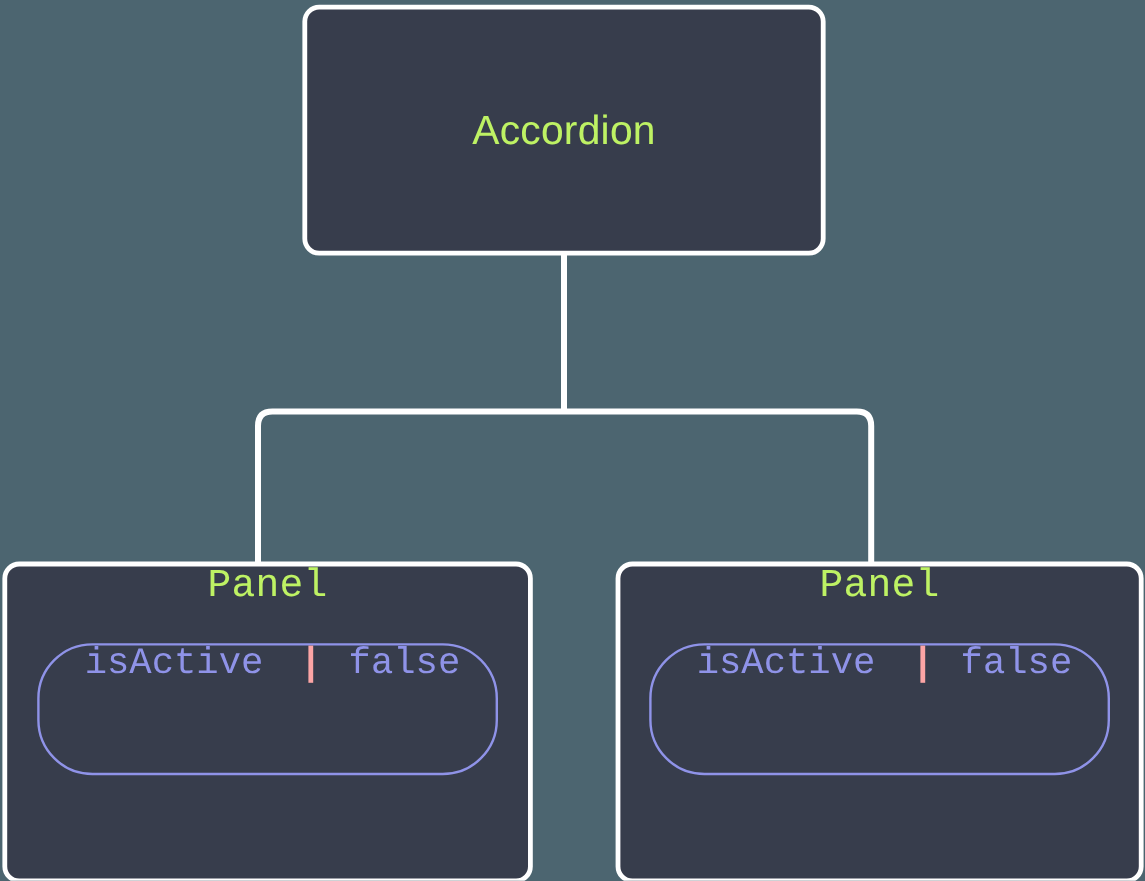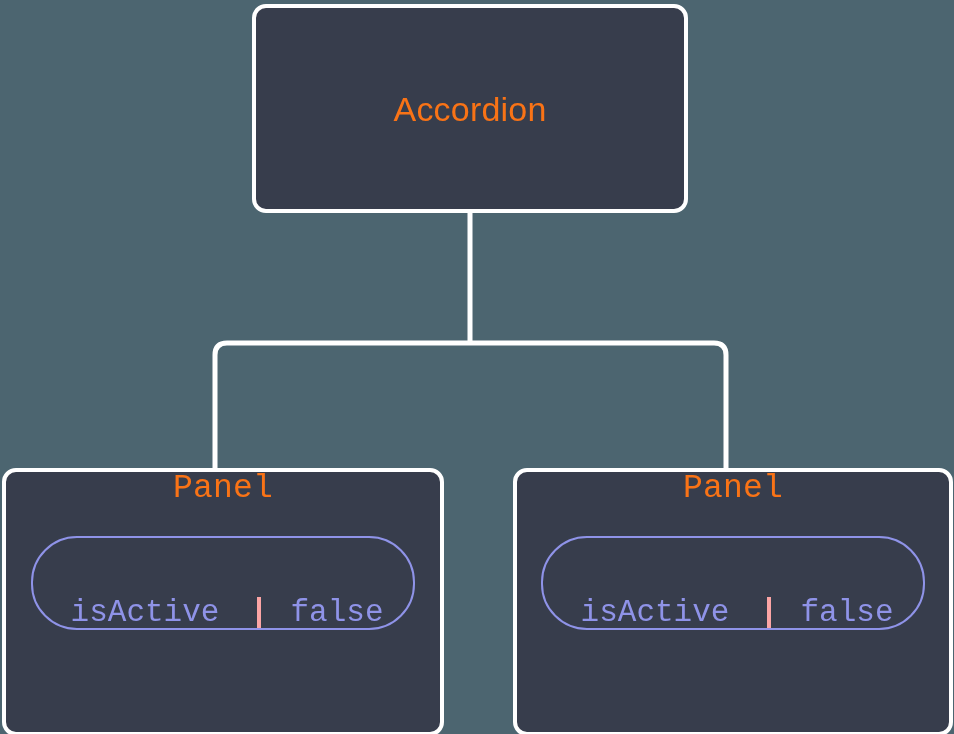--- a/index.html
+++ b/index.html
@@ -57,21 +57,21 @@
     top: 468px;
     height: 268px;
     justify-content: flex-start;
     font-family: Liberation Mono, monospace;
   }
 
   .node-child.left  { left: 2px;   width: 442px; }
   .node-child.right { left: 513px; width: 440px; }
 
   .node-title {
-    color: #f97316;
+    color: #bef264;
     font-size: 33px;
     font-weight: 400;
     line-height: 1;
     letter-spacing: 0.2px;
     white-space: nowrap;
   }
 
   .node-root .node-title {
     font-size: 34px;
   }
@@ -80,22 +80,22 @@
   .pill-wrap {
     margin-top: 31px;
     display: flex;
     justify-content: center;
     width: 100%;
   }
 
   .pill {
     box-sizing: border-box;
     display: flex;
-    align-items: flex-end;
-    height: 94px;
+    align-items: flex-start;
+    height: 110px;
     border: 2px solid #8f93e8;
     border-radius: 46px;
     background: transparent;
   }
 
   .pill-cell {
     display: flex;
     align-items: center;
     justify-content: center;
     color: #8f93e8;

